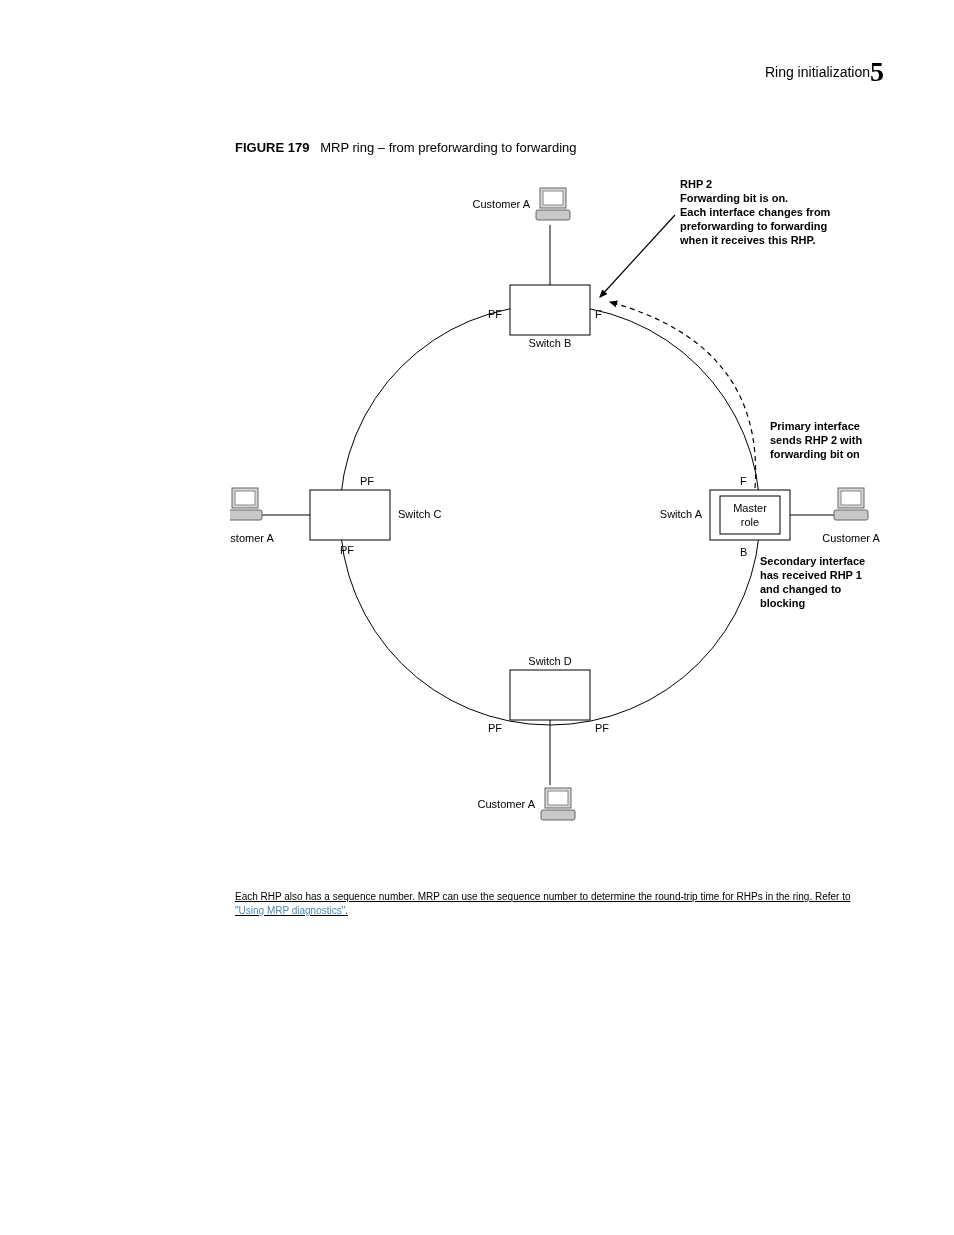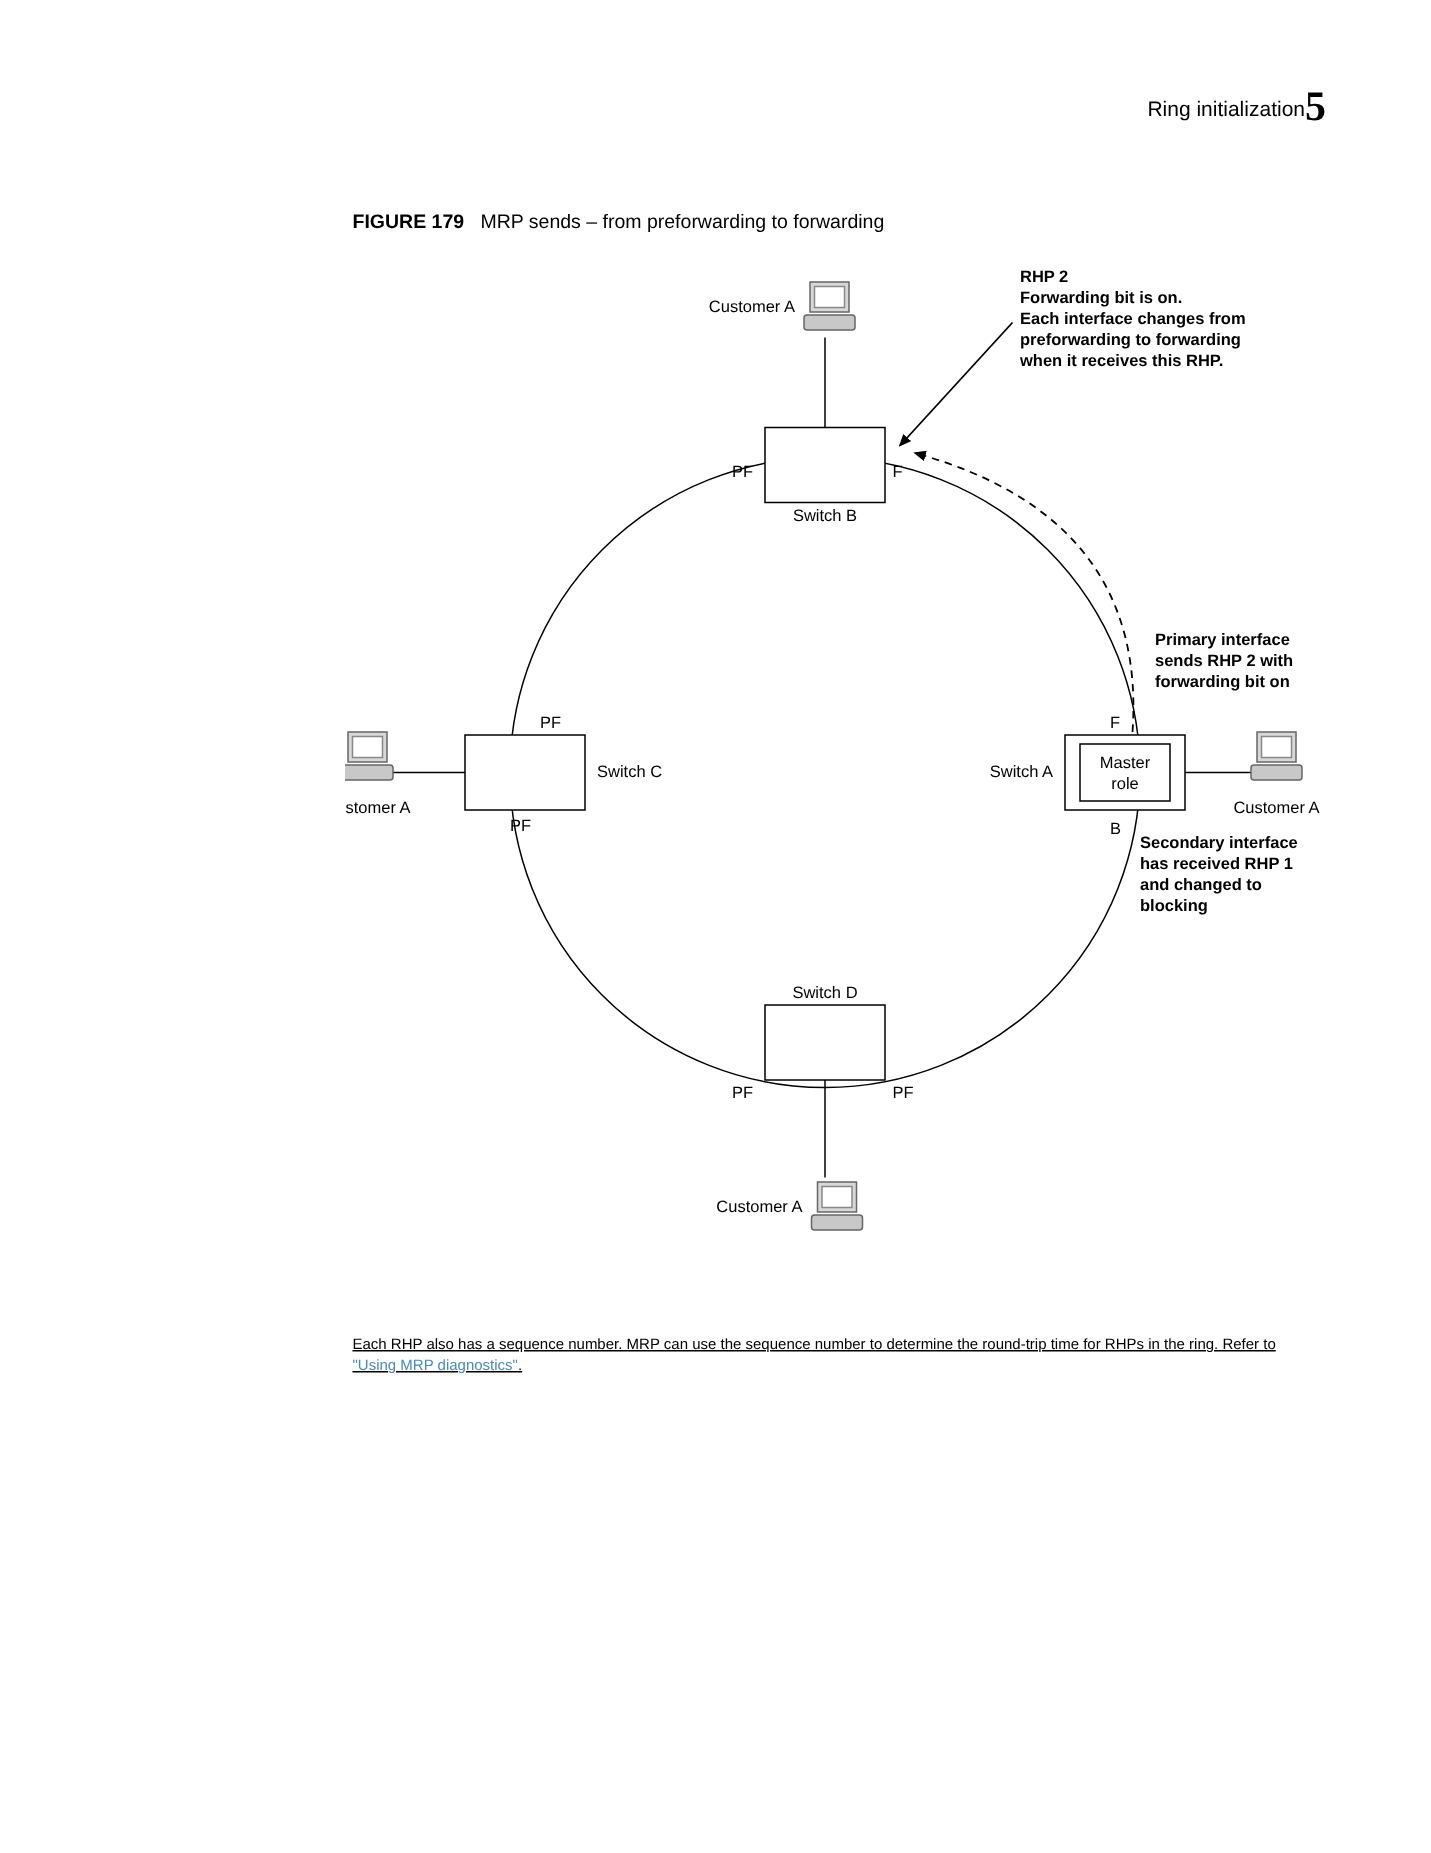--- a/index.html
+++ b/index.html
@@ -72,21 +72,21 @@
 </head>
 <body>
 
 <div class="header">
   <span class="header-title">Ring initialization</span>
   <span class="header-num">5</span>
 </div>
 
 <div class="figure-caption">
   <span class="fig-label">FIGURE 179</span>
-  &nbsp;&nbsp;<span>MRP sends – from preforwarding to forwarding</span>
+  &nbsp;&nbsp;<span>MRP ring – from preforwarding to forwarding</span>
 </div>
 
 <div class="diagram">
 <svg viewBox="0 0 680 680">
   <defs>
     <marker id="arrow" markerWidth="8" markerHeight="8" refX="6" refY="3" orient="auto">
       <path d="M0,0 L7,3 L0,6 Z" fill="#000"></path>
     </marker>
   </defs>
 

